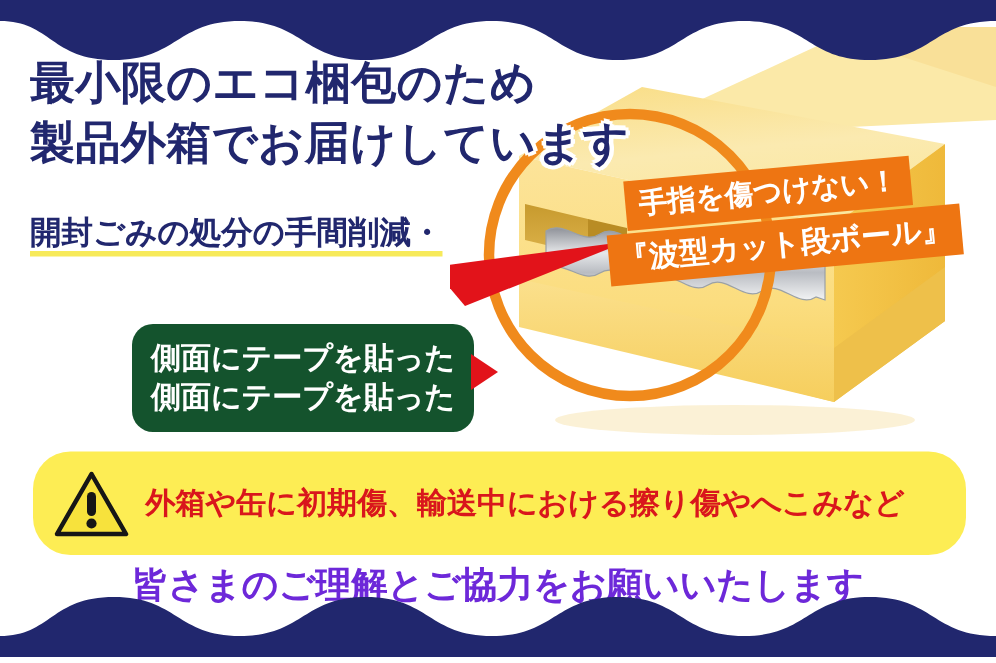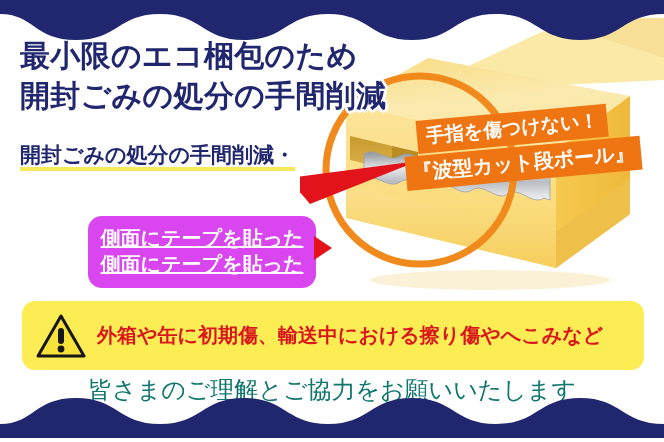--- a/index.html
+++ b/index.html
@@ -74,63 +74,62 @@
     left:406px;top:157px;
     font-size:20px;
     padding:3px 7px 4px 7px;
     transform:rotate(-5.2deg);
   }
 
   
   .bubble{
     position:absolute;left:88px;top:216px;z-index:5;
     width:228px;height:72px;
-    background:#d946ef;
+    background:#14532d;
     border-radius:14px;
     box-sizing:border-box;
     display:flex;flex-direction:column;
     align-items:center;justify-content:center;
     color:#ffffff;
     font-size:20px;font-weight:700;
     line-height:1.28;
     white-space:nowrap;
-    text-decoration:underline;
   }
   .bubble-tail{
     position:absolute;left:314px;top:236px;z-index:5;
     width:0;height:0;
     border-top:12px solid transparent;
     border-bottom:12px solid transparent;
     border-left:18px solid #e2131a;
   }
 
   
   .caution{
     position:absolute;left:22px;top:301px;z-index:5;
     width:622px;height:69px;
     background:#fded54;
-    border-radius:13px;
+    border-radius:25px;
     box-sizing:border-box;
     display:flex;align-items:center;
     padding-left:14px;
   }
   .tri{flex:0 0 auto;margin-right:11px;margin-top:1px;}
   .caution-text{
     color:#d9161c;
     font-size:20px;font-weight:700;
     line-height:1.36;
     white-space:nowrap;
   }
 
   
   .closing{
     position:absolute;left:0;top:374px;width:664px;z-index:5;
     text-align:center;
-    color:#0f766e;
-    font-size:24px;font-weight:400;
+    color:#6d28d9;
+    font-size:24px;font-weight:700;
     white-space:nowrap;
   }
 </style>
 </head>
 <body>
 
 <div id="stage">
 
   <svg class="wave wave-top" viewBox="0 0 664 44" preserveAspectRatio="none">
     <path d="M0,0 L664,0 L664,14
@@ -207,21 +206,21 @@
     <ellipse cx="190" cy="262" rx="120" ry="10" fill="#f7e6b4" opacity="0.55"></ellipse>
 
     <circle cx="120" cy="152" r="94" fill="none" stroke="#f08a1c" stroke-width="7"></circle>
 
     <path d="M-10,176 L120,142 L36,168 Z" fill="#e2131a"></path>
     <path d="M-12,160 L118,143 L10,186 Z" fill="#e2131a"></path>
   </svg>
 
   <div class="headline">
     <div>最小限のエコ梱包のため</div>
-    <div>開封ごみの処分の手間削減</div>
+    <div>製品外箱でお届けしています</div>
   </div>
 
   <div class="sublines">
     <div class="row">
       <span class="subline">開封ごみの処分の手間削減・</span>
     </div>
   </div>
 
   <div class="banner banner-1">手指を傷つけない！</div>
   <div class="banner banner-2">『波型カット段ボール』</div>

